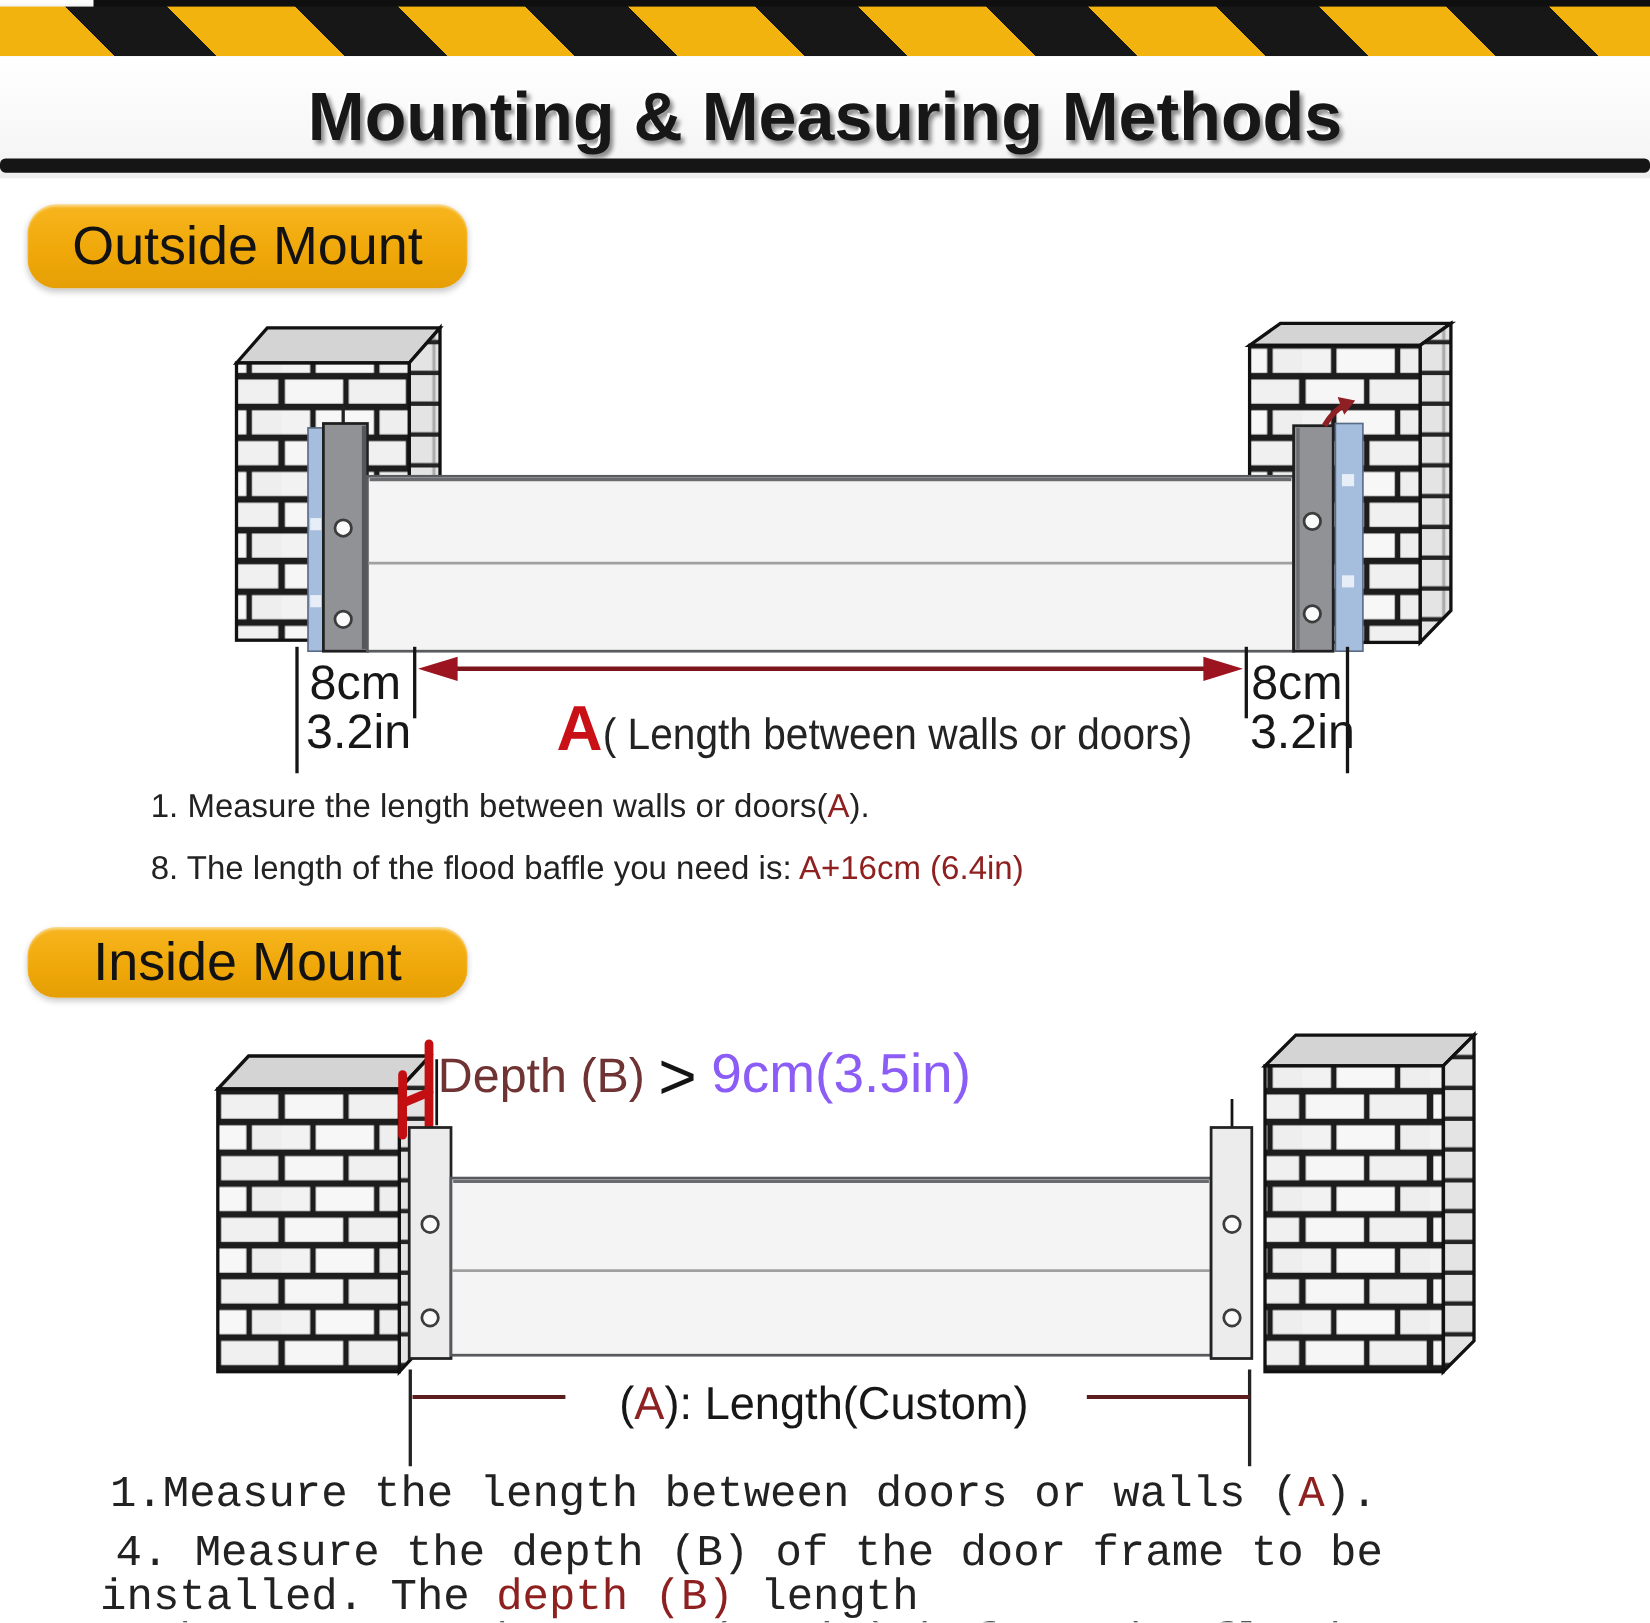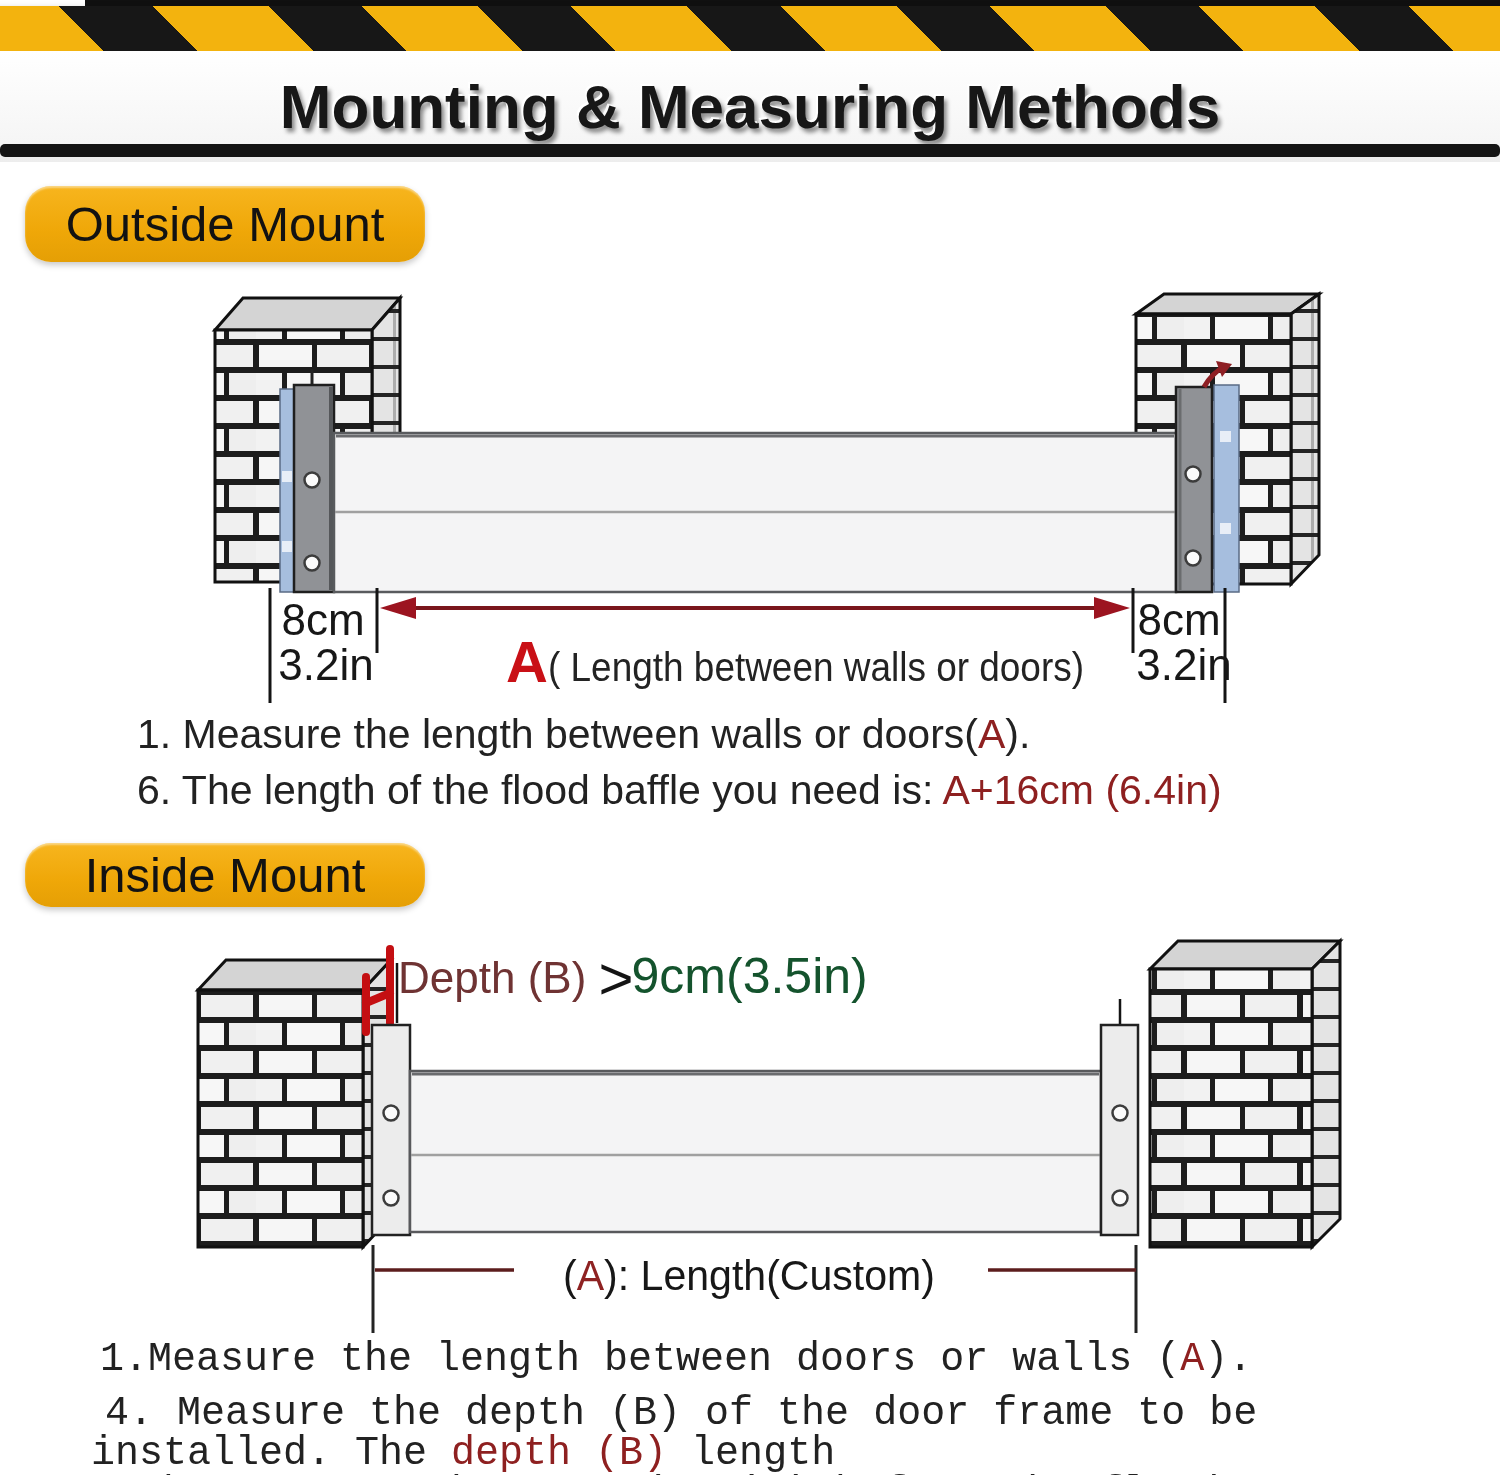--- a/index.html
+++ b/index.html
@@ -43,33 +43,33 @@
   .dimtxt { font-size:44px; }
   .atxt   { font-size:58px; font-weight:bold; fill:#c91016; }
   .lbltxt { font-size:40px; fill:#232323; }
   .lentxt { font-size:42px; }
   .maroon { fill:#8e2222; }
 
   
   .steps { position:absolute; color:#222; }
   .steps p { margin:0; }
   .red-inline { color:#8e2020; }
-  .steps-outside { left:137px; top:712px; font-size:41px; width:1330px; }
+  .steps-outside { left:137px; top:712px; font-size:30px; width:1330px; }
   .steps-outside p { line-height:44px; }
   .steps-outside .s2 { margin-top:12px; }
   .steps-inside { left:91px; top:1338px; font-size:40px; width:1390px; }
   .steps-inside p { line-height:43px;font-family:Liberation Mono, monospace; }
   .steps-inside .s1 { text-indent:9px; }
   .steps-inside .s2 { margin-top:13px; text-indent:14px; line-height:40px; }
 
   
   .depth-label { position:absolute; left:398px; top:944px; white-space:nowrap; }
   .depth-label .d1 { font-size:44px; color:#6f3333; }
   .depth-label .gt { font-size:60px; color:#141414; vertical-align:-6px; letter-spacing:-2px; }
-  .depth-label .d2 { font-size:50px; color:#14532d; }
+  .depth-label .d2 { font-size:50px; color:#8b5cf6;margin-left:15px; }
 </style>
 </head>
 <body>
 
 <div class="page">
 
   <div class="tape-top-bar"></div>
   <div class="hazard-tape"></div>
   <div class="title-band">
     <h1 class="page-title">Mounting &amp; Measuring Methods</h1>
@@ -148,21 +148,21 @@
     <text class="dimtxt" x="183" y="350" text-anchor="middle">8cm</text>
     <text class="dimtxt" x="186" y="395" text-anchor="middle">3.2in</text>
     <text class="dimtxt" x="1039" y="350" text-anchor="middle">8cm</text>
     <text class="dimtxt" x="1044" y="395" text-anchor="middle">3.2in</text>
     <text class="atxt" x="366" y="397">A</text>
     <text class="lbltxt" x="408" y="396" textLength="536" lengthAdjust="spacingAndGlyphs">( Length between walls or doors)</text>
   </svg>
 
   <div class="steps steps-outside">
     <p class="s1"><span>1. Measure the length between walls or doors(</span><span class="red-inline">A</span><span>).</span></p>
-    <p class="s2"><span>6. The length of the flood baffle you need is: </span><span class="red-inline">A+16cm (6.4in)</span></p>
+    <p class="s2"><span>8. The length of the flood baffle you need is: </span><span class="red-inline">A+16cm (6.4in)</span></p>
   </div>
 
   <div class="badge inside">
     <span>Inside Mount</span>
   </div>
 
   <div class="depth-label"><span class="d1">Depth (B) </span><span class="gt">&gt;</span><span class="d2">9cm(3.5in)</span></div>
 
   <svg class="diagram" style="left:140px; top:935px;" width="1220" height="400" viewBox="0 0 1220 400">
     <defs>

